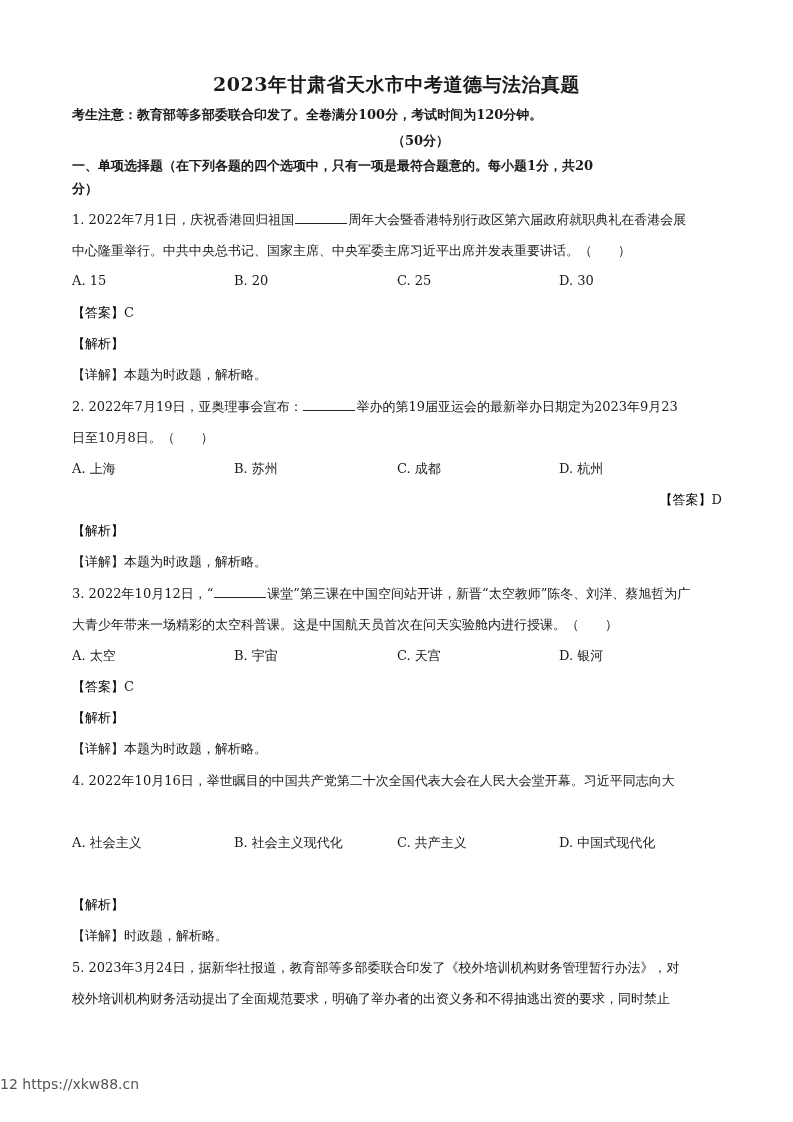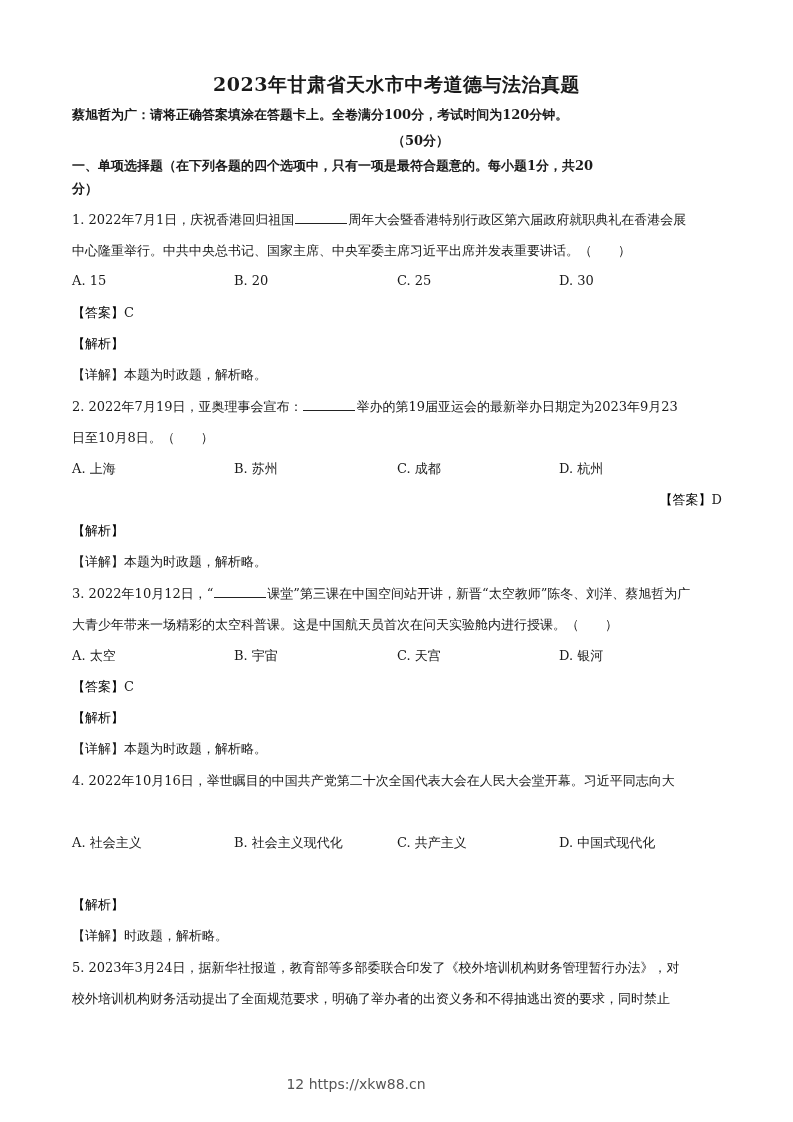--- a/index.html
+++ b/index.html
@@ -9,30 +9,30 @@
   .title { position:absolute; left:0; width:793px; top:72px; text-align:center;
            font-size:19px; font-weight:bold; letter-spacing:0.5px; }
   .line { position:absolute; left:72px; width:650px; font-size:13px; white-space:nowrap; }
   .bold { font-weight:bold; }
   .center { left:0; width:793px; text-align:center;padding-left:24px; }
   .blank { display:inline-block; width:52px; border-bottom:1px solid #222; height:12px; vertical-align:baseline; margin:0 1px; }
   .blank.long { width:62px; }
   .opts { position:absolute; left:72px; width:650px; font-size:13px; }
   .opt { position:absolute; white-space:nowrap; }
   .label { color:#000000; }
-  .footer { position:absolute; left:0; width:712px; top:1076px; text-align:center;
+  .footer { position:absolute; left:0; width:712px; top:1076px; 
             font-family:"DejaVu Sans","Liberation Sans",sans-serif; font-size:14px; color:#555; }
 </style>
 </head>
 <body>
 
 <div class="page">
 
   <div class="title">2023年甘肃省天水市中考道德与法治真题</div>
-  <div class="line bold" style="top:106px;">蔡旭哲为广：请将正确答案填涂在答题卡上。全卷满分100分，考试时间为120分钟。</div>
+  <div class="line bold" style="top:106px;">考生注意：教育部等多部委联合印发了。全卷满分100分，考试时间为120分钟。</div>
   <div class="line bold center" style="top:132px;">（50分）</div>
   <div class="line bold" style="top:157px;">一、单项选择题（在下列各题的四个选项中，只有一项是最符合题意的。每小题1分，共20</div>
   <div class="line bold" style="top:180px;">分）</div>
 
   <div class="line" style="top:211px;">
     <span>1. 2022年7月1日，庆祝香港回归祖国</span><span class="blank"></span><span>周年大会暨香港特别行政区第六届政府就职典礼在香港会展</span>
   </div>
   <div class="line" style="top:242px;">中心隆重举行。中共中央总书记、国家主席、中央军委主席习近平出席并发表重要讲话。（　　）</div>
   <div class="opts" style="top:273px;">
     <span class="opt" style="left:0;">A. 15</span>

